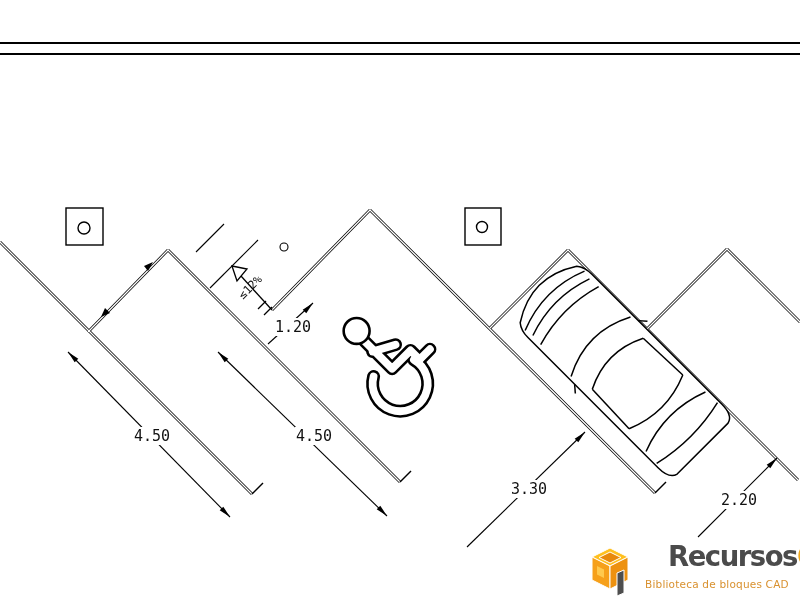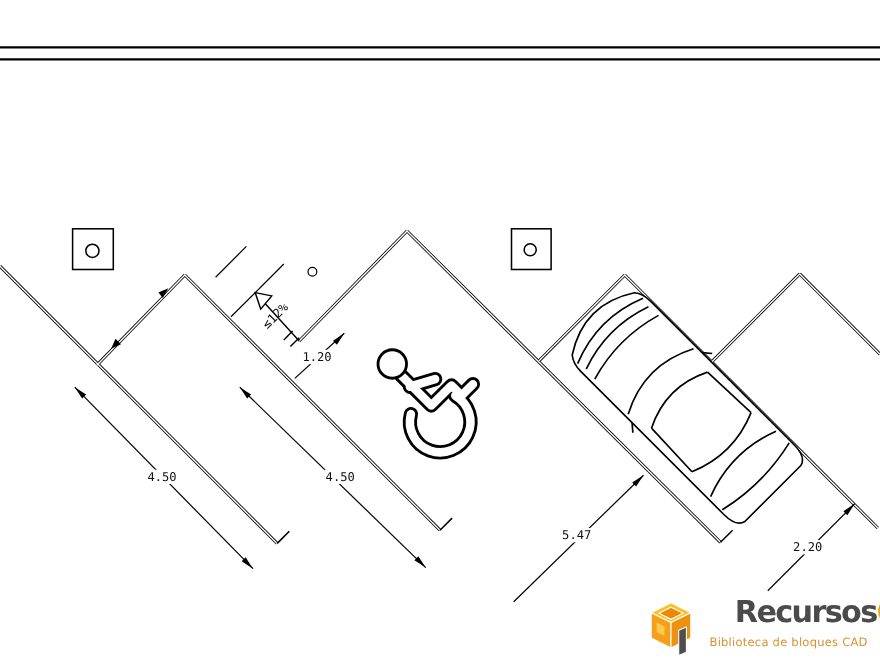--- a/index.html
+++ b/index.html
@@ -1,19 +1,19 @@
 <!DOCTYPE html>
 <html><head>
 <meta charset="utf-8">
 <style>
   html,body{margin:0;padding:0;background:#fff;width:800px;height:600px;overflow:hidden;}
   #stage{position:relative;width:800px;height:600px;background:#fff;font-family:"DejaVu Sans",sans-serif;}
   #cad{position:absolute;left:0;top:0;}
   .dim{position:absolute;font-family:"DejaVu Sans Mono","Liberation Mono",monospace;
-       font-size:11px;color:#111;background:#fff;padding:0 1px;white-space:nowrap;}
+       font-size:15px;color:#111;background:#fff;padding:0 1px;white-space:nowrap;}
   .slope{position:absolute;left:228px;top:280px;width:44px;text-align:center;
          font-family:"DejaVu Sans Mono","Liberation Mono",monospace;font-size:11.5px;color:#111;
          transform:rotate(-45deg);transform-origin:50% 50%;}
   .logo{position:absolute;left:590px;top:541px;width:210px;height:59px;cursor:pointer;}
   .logo .cube{position:absolute;left:0;top:6px;}
   .brand{position:absolute;left:35px;top:-1px;font-size:27.5px;font-weight:bold;letter-spacing:-1.5px;
          font-family:"DejaVu Sans","Liberation Sans",sans-serif;white-space:nowrap;
          text-shadow:1px 1px 0 #fff,-1px -1px 0 #fff,1px -1px 0 #fff,-1px 1px 0 #fff;}
   .brand .b1{color:#4b4b4b;margin-left:43px;} .brand .b2{color:#F0A91D;}
   .tagline{position:absolute;left:55px;top:37px;font-size:10.5px;color:#D9912F;letter-spacing:.2px;
@@ -137,21 +137,21 @@
         <path d="M -3,-20 L 10,-13"></path>
         <path d="M 11.4,1.6 A 17 17 0 1 1 -13.5,-8.7"></path>
       </g>
       <circle cx="-1" cy="-36" r="8" fill="#fff" stroke="#000" stroke-width="1.6"></circle>
     </g>
   </svg>
 
   <div class="dim" style="left:133px;top:427px;">4.50</div>
   <div class="dim" style="left:295px;top:427px;">4.50</div>
   <div class="dim" style="left:274px;top:318px;">1.20</div>
-  <div class="dim" style="left:510px;top:480px;">5.47</div>
+  <div class="dim" style="left:510px;top:480px;">3.30</div>
   <div class="dim" style="left:720px;top:491px;">2.20</div>
   <div class="slope">≤12%</div>
 
   <div class="logo">
     <svg class="cube" width="40" height="50" viewBox="0 0 40 50">
       <polygon points="20,1 38,10 20,19 2,10" fill="#FFC01E" stroke="#fff" stroke-width="1"></polygon>
       <polygon points="20,5 31,10.5 20,16 9,10.5" fill="#E8890B" stroke="#fff" stroke-width="1"></polygon>
       <polygon points="2,10 20,19 20,42 2,33" fill="#F6A01A" stroke="#fff" stroke-width="1"></polygon>
       <polygon points="7,19 14,22.5 14,31 7,27.5" fill="#FFC94D"></polygon>
       <polygon points="20,19 38,10 38,33 20,42" fill="#ED9110" stroke="#fff" stroke-width="1"></polygon>

